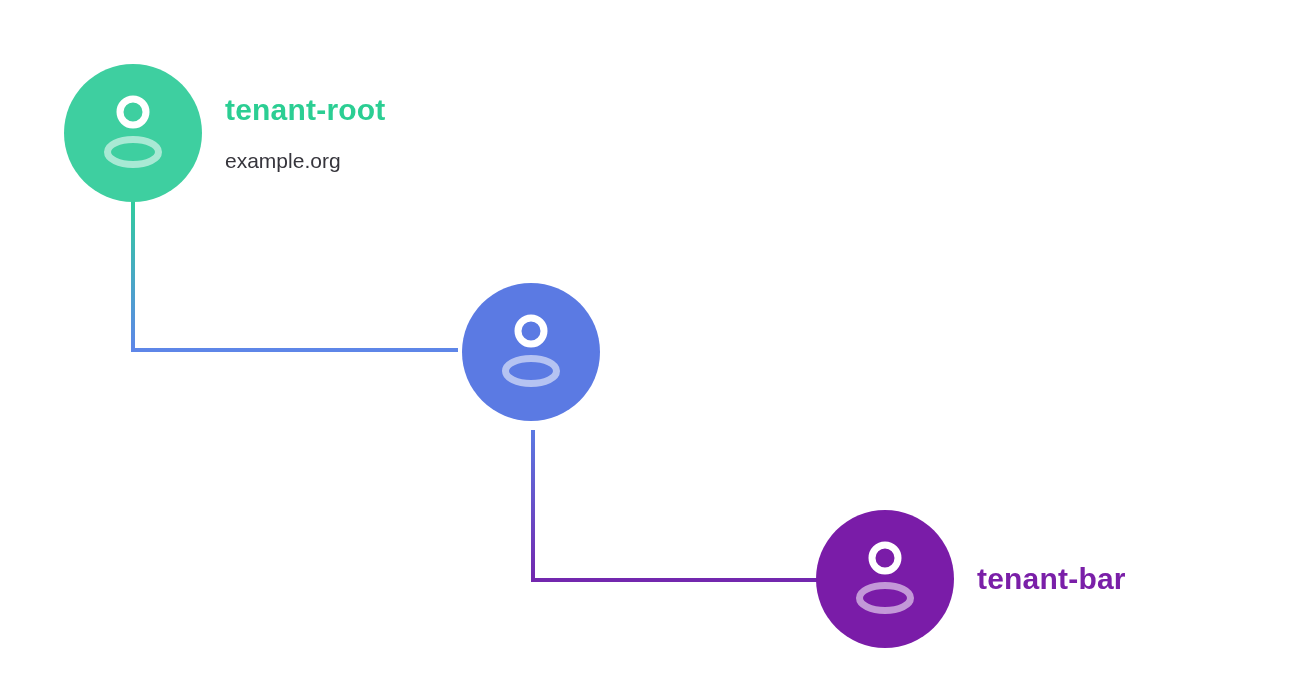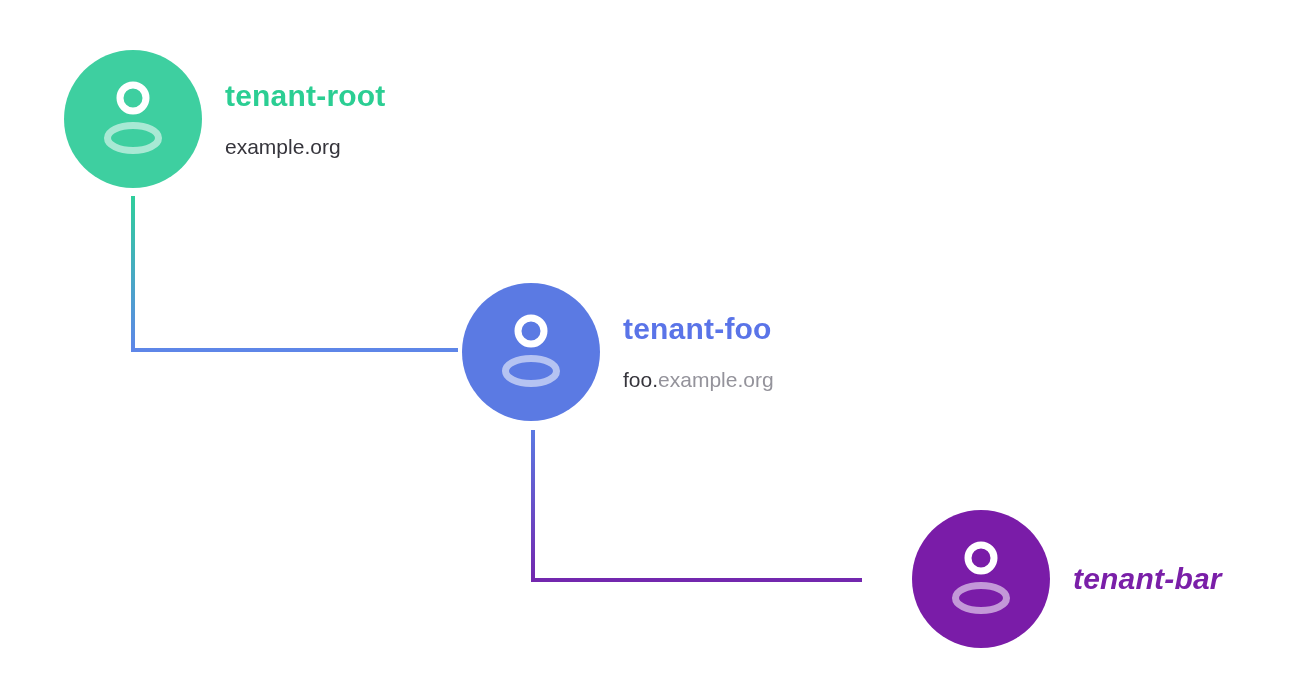--- a/index.html
+++ b/index.html
@@ -55,23 +55,23 @@
     white-space: nowrap;
   }
   .node-domain {
     font-size: 21px;
     line-height: 1.05;
     white-space: nowrap;
   }
   .domain-dark { color: #36353C; }
   .domain-gray { color: #94939B; }
 
-  .node-root { left: 64px;  top: 50px;  }
+  .node-root { left: 64px;  top: 64px;  }
   .node-foo  { left: 462px; top: 283px; }
-  .node-bar  { left: 912px; top: 510px; font-style: italic; }
+  .node-bar  { left: 816px; top: 510px; }
 </style>
 </head>
 <body>
 
 <div class="canvas">
 
   <svg class="connectors" width="1300" height="700" viewBox="0 0 1300 700" aria-hidden="true">
     <defs>
       <linearGradient id="grad-root-foo" gradientUnits="userSpaceOnUse" x1="133" y1="196" x2="133" y2="350">
         <stop offset="0" stop-color="#2FCE9B"></stop>
@@ -99,24 +99,20 @@
     </div>
   </div>
 
   <div class="node node-foo">
     <div class="avatar" style="background-color: rgb(91, 122, 227);">
       <svg viewBox="0 0 138 138">
         <circle cx="69" cy="48" r="13" fill="none" stroke="#ffffff" stroke-width="7"></circle>
         <ellipse cx="69" cy="88" rx="25.5" ry="12.5" fill="none" stroke="rgba(255,255,255,0.55)" stroke-width="7"></ellipse>
       </svg>
     </div>
-    <div class="node-text">
-      <div class="node-title" style="color: rgb(90, 116, 232);">tenant-foo</div>
-      <div class="node-domain"><span class="domain-dark">foo.</span><span class="domain-gray">example.org</span></div>
-    </div>
   </div>
 
   <div class="node node-bar">
     <div class="avatar" style="background-color: rgb(122, 28, 168);">
       <svg viewBox="0 0 138 138">
         <circle cx="69" cy="48" r="13" fill="none" stroke="#ffffff" stroke-width="7"></circle>
         <ellipse cx="69" cy="88" rx="25.5" ry="12.5" fill="none" stroke="rgba(255,255,255,0.55)" stroke-width="7"></ellipse>
       </svg>
     </div>
     <div class="node-text">

